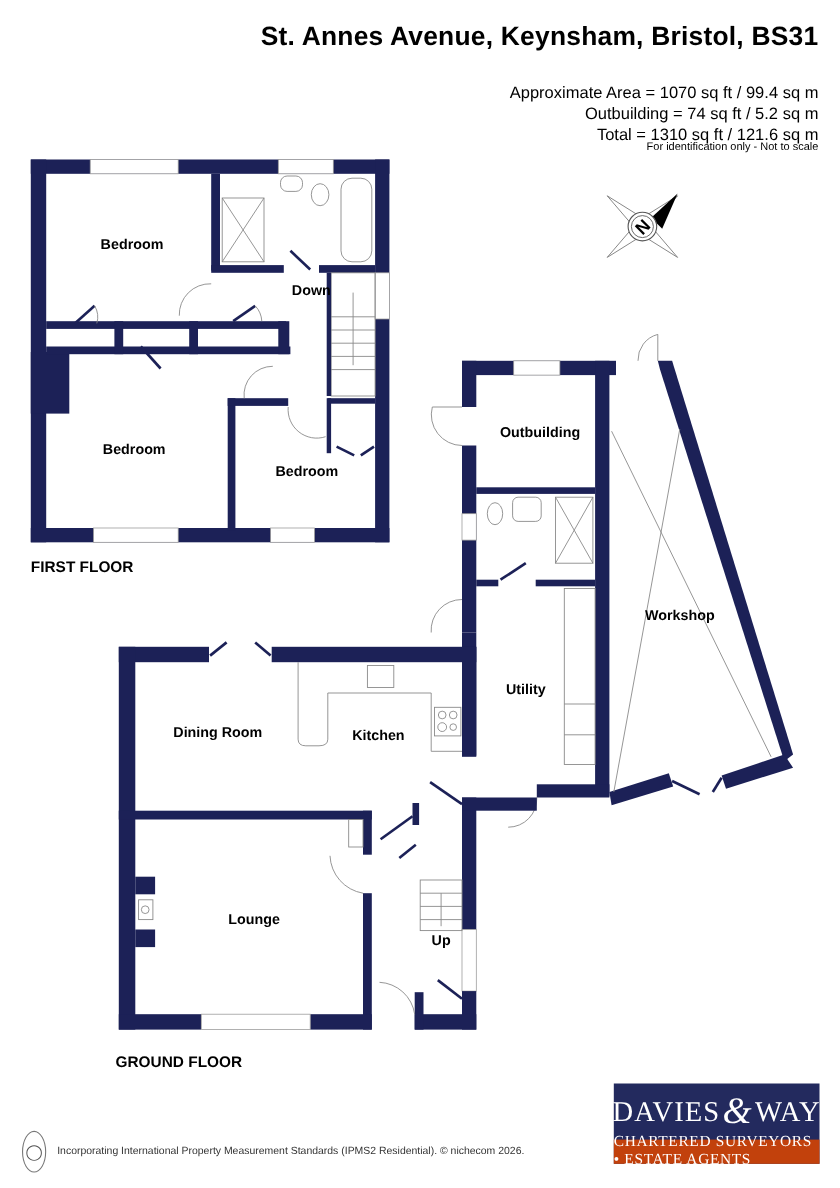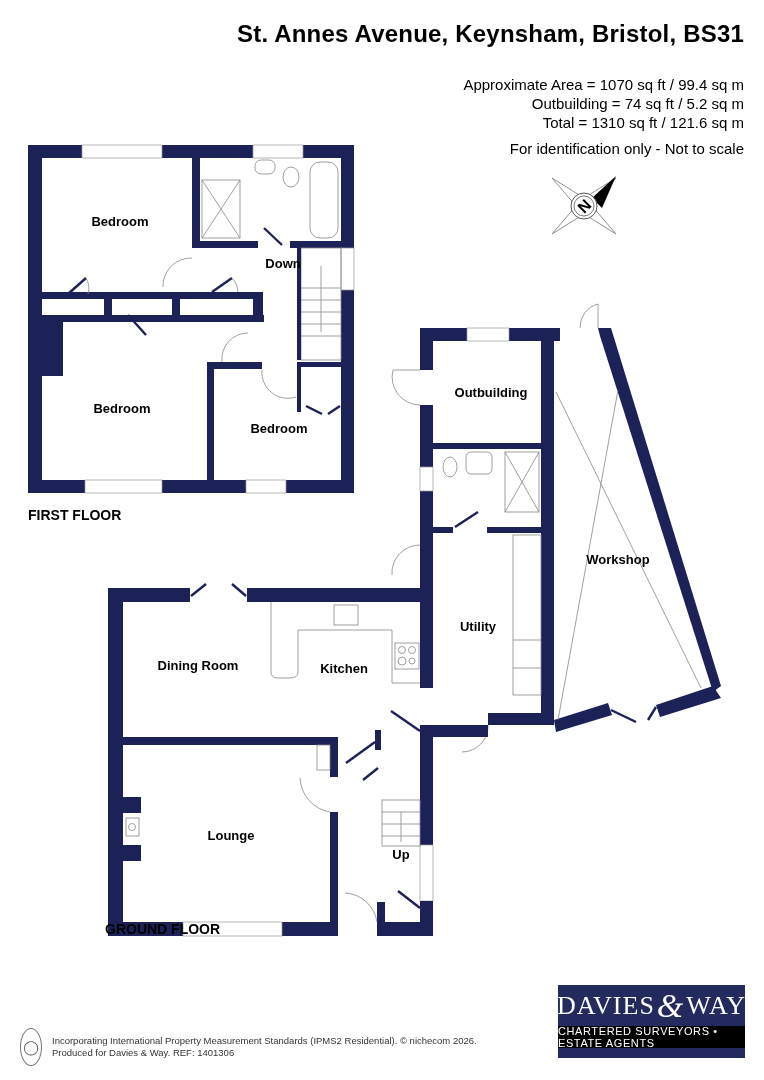--- a/index.html
+++ b/index.html
@@ -1,33 +1,33 @@
 <!DOCTYPE html>
 <html><head>
   <meta charset="utf-8">
   <style>
     html, body { margin: 0; padding: 0; background: #ffffff; }
     body { width: 764px; height: 1080px; position: relative; overflow: hidden; font-family: "Liberation Sans", sans-serif; color: #000; }
     .title { position: absolute; right: 20px; top: 20px; font-size: 24px; font-weight: bold; letter-spacing: 0.2px; white-space: nowrap; }
     .areas { position: absolute; right: 20px; top: 62px; text-align: right; font-size: 15px; line-height: 19px; margin-top: 13px; }
-    .disclaimer { position: absolute; right: 20px; top: 140px; font-size: 15px; padding-left: 11px; }
+    .disclaimer { position: absolute; right: 20px; top: 128px; font-size: 10px; padding-left: 11px; }
     svg.plan { position: absolute; left: 0; top: 0; }
     .wall { fill: #1c2157; }
     .thin { stroke: #888; stroke-width: 0.8; fill: none; }
     .door { stroke: #1c2157; stroke-width: 2.4; fill: none; }
     .win { fill: #fff; stroke: #999; stroke-width: 0.7; }
     .room-label { font-family: "Liberation Sans", sans-serif; font-weight: bold; font-size: 13px; fill: #000; }
     .floor-label { position: absolute; font-size: 14px; font-weight: bold; }
     .footer { position: absolute; left: 20px; top: 1028px; display: flex; align-items: center; gap: 10px; }
     .footer-text { font-size: 9.5px; line-height: 12.5px; color: #333; }
     .person-icon { width: 20px; height: 36px; border: 1px solid #777; border-radius: 50%; display: flex; align-items: center; justify-content: center; color: #555; font-size: 14px; }
     .logo { position: absolute; left: 558px; top: 985px; width: 187px; height: 73px; background: #232a5e; }
-    .logo-main { height: 41px; color: #fff; font-family: "Liberation Serif", serif; font-size: 26px; display: flex; align-items: center; justify-content: center; letter-spacing: 1px; }
+    .logo-main { height: 51px; color: #fff; font-family: "Liberation Serif", serif; font-size: 26px; display: flex; align-items: center; justify-content: center; letter-spacing: 1px; }
     .logo-amp { font-size: 34px; font-style: italic; margin: 0 2px; }
-    .logo-sub { height: 22px; background: #000000; color: #fff; font-size: 11px; display: flex; align-items: center; justify-content: center; letter-spacing: 0.6px; }
+    .logo-sub { height: 22px; background: #c2410c; color: #fff; font-size: 14px; display: flex; align-items: center; justify-content: center; letter-spacing: 0.6px; font-family: Liberation Serif, serif; }
   </style>
 </head>
 <body>
 
 <div class="title">St. Annes Avenue, Keynsham, Bristol, BS31</div>
 <div class="areas">
   <div>Approximate Area = 1070 sq ft / 99.4 sq m</div>
   <div>Outbuilding = 74 sq ft / 5.2 sq m</div>
   <div>Total = 1310 sq ft / 121.6 sq m</div>
 </div>
@@ -210,27 +210,26 @@
     <path class="door" d="M398 891 L420 908"></path>
 
     <text class="room-label" x="198" y="670" text-anchor="middle">Dining Room</text>
     <text class="room-label" x="344" y="673" text-anchor="middle">Kitchen</text>
     <text class="room-label" x="231" y="840" text-anchor="middle">Lounge</text>
     <text class="room-label" x="401" y="859" text-anchor="middle" font-size="11">Up</text>
   </g>
 </svg>
 
 <div class="floor-label" style="left:28px; top:507px;">FIRST FLOOR</div>
-<div class="floor-label" style="left:105px; top:921px;">GROUND FLOOR</div>
+<div class="floor-label" style="left:105px; top:957px;">GROUND FLOOR</div>
 
 <div class="footer">
   <div class="person-icon">◯</div>
   <div class="footer-text">
     <div>Incorporating International Property Measurement Standards (IPMS2 Residential).   © nichecom 2026.</div>
-    <div>Produced for Davies &amp; Way.   REF:  1401306</div>
   </div>
 </div>
 
 <div class="logo">
   <div class="logo-main">
     <span>DAVIES</span>
     <span class="logo-amp">&amp;</span>
     <span>WAY</span>
   </div>
   <div class="logo-sub">CHARTERED SURVEYORS • ESTATE AGENTS</div>

